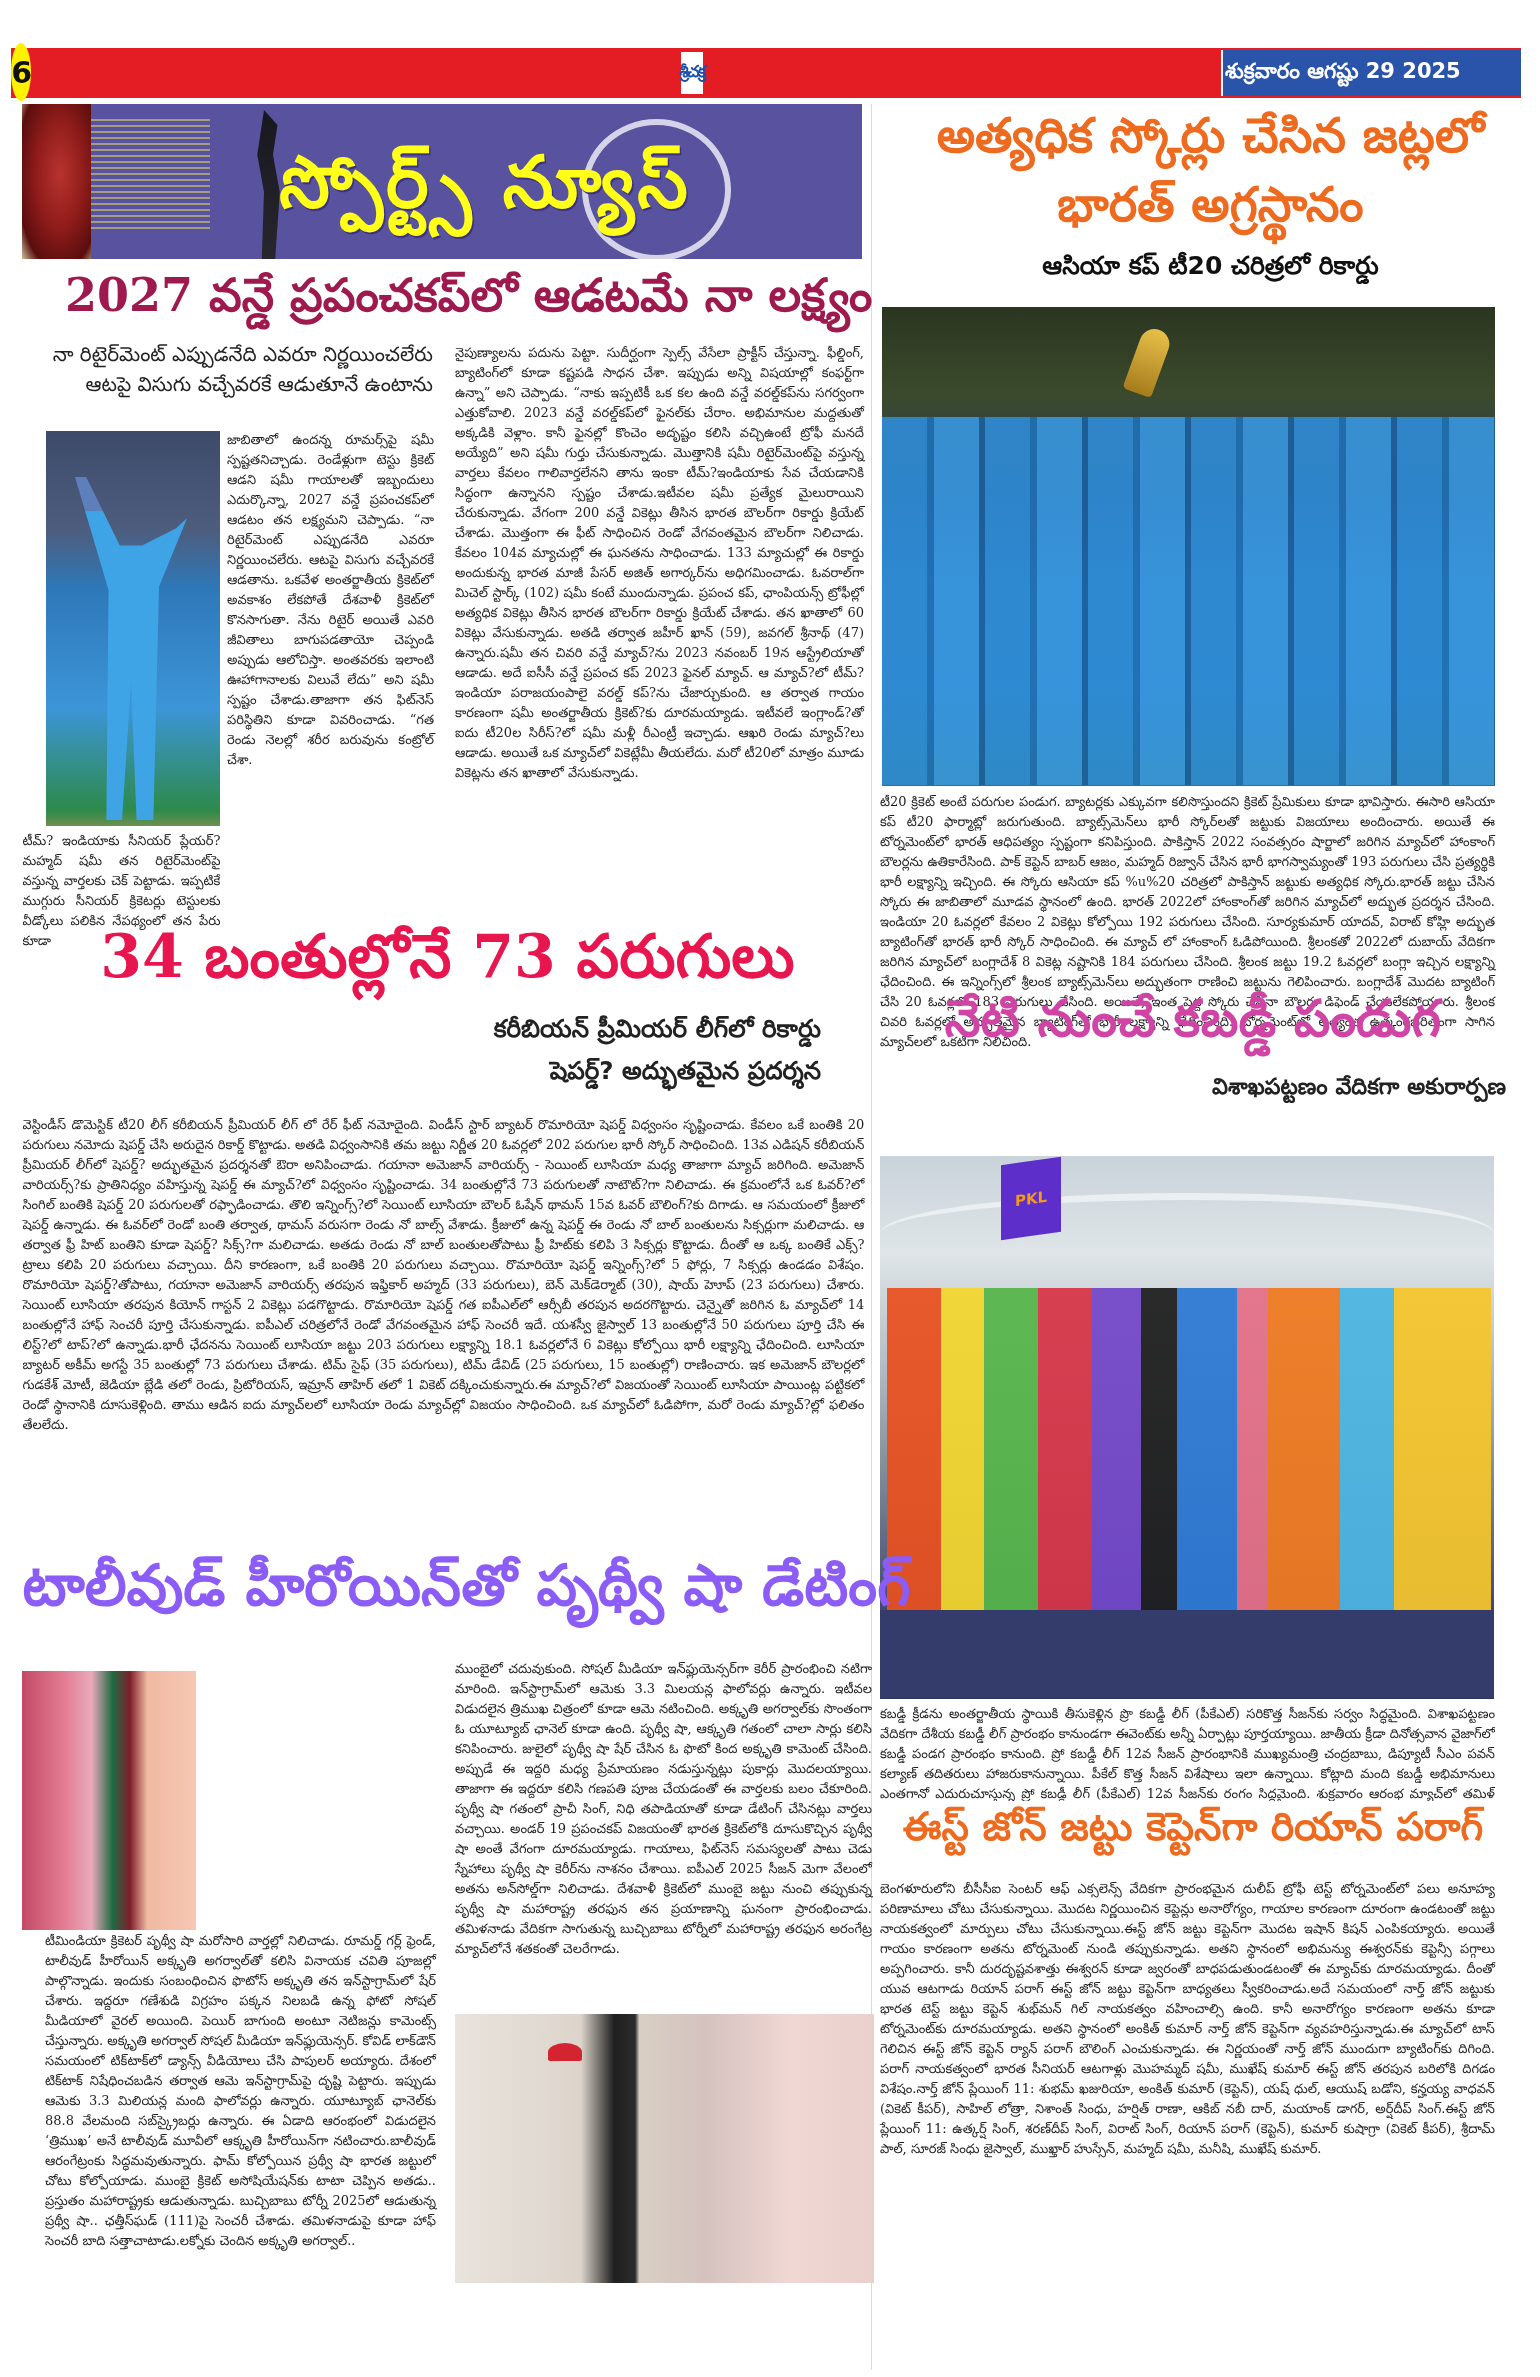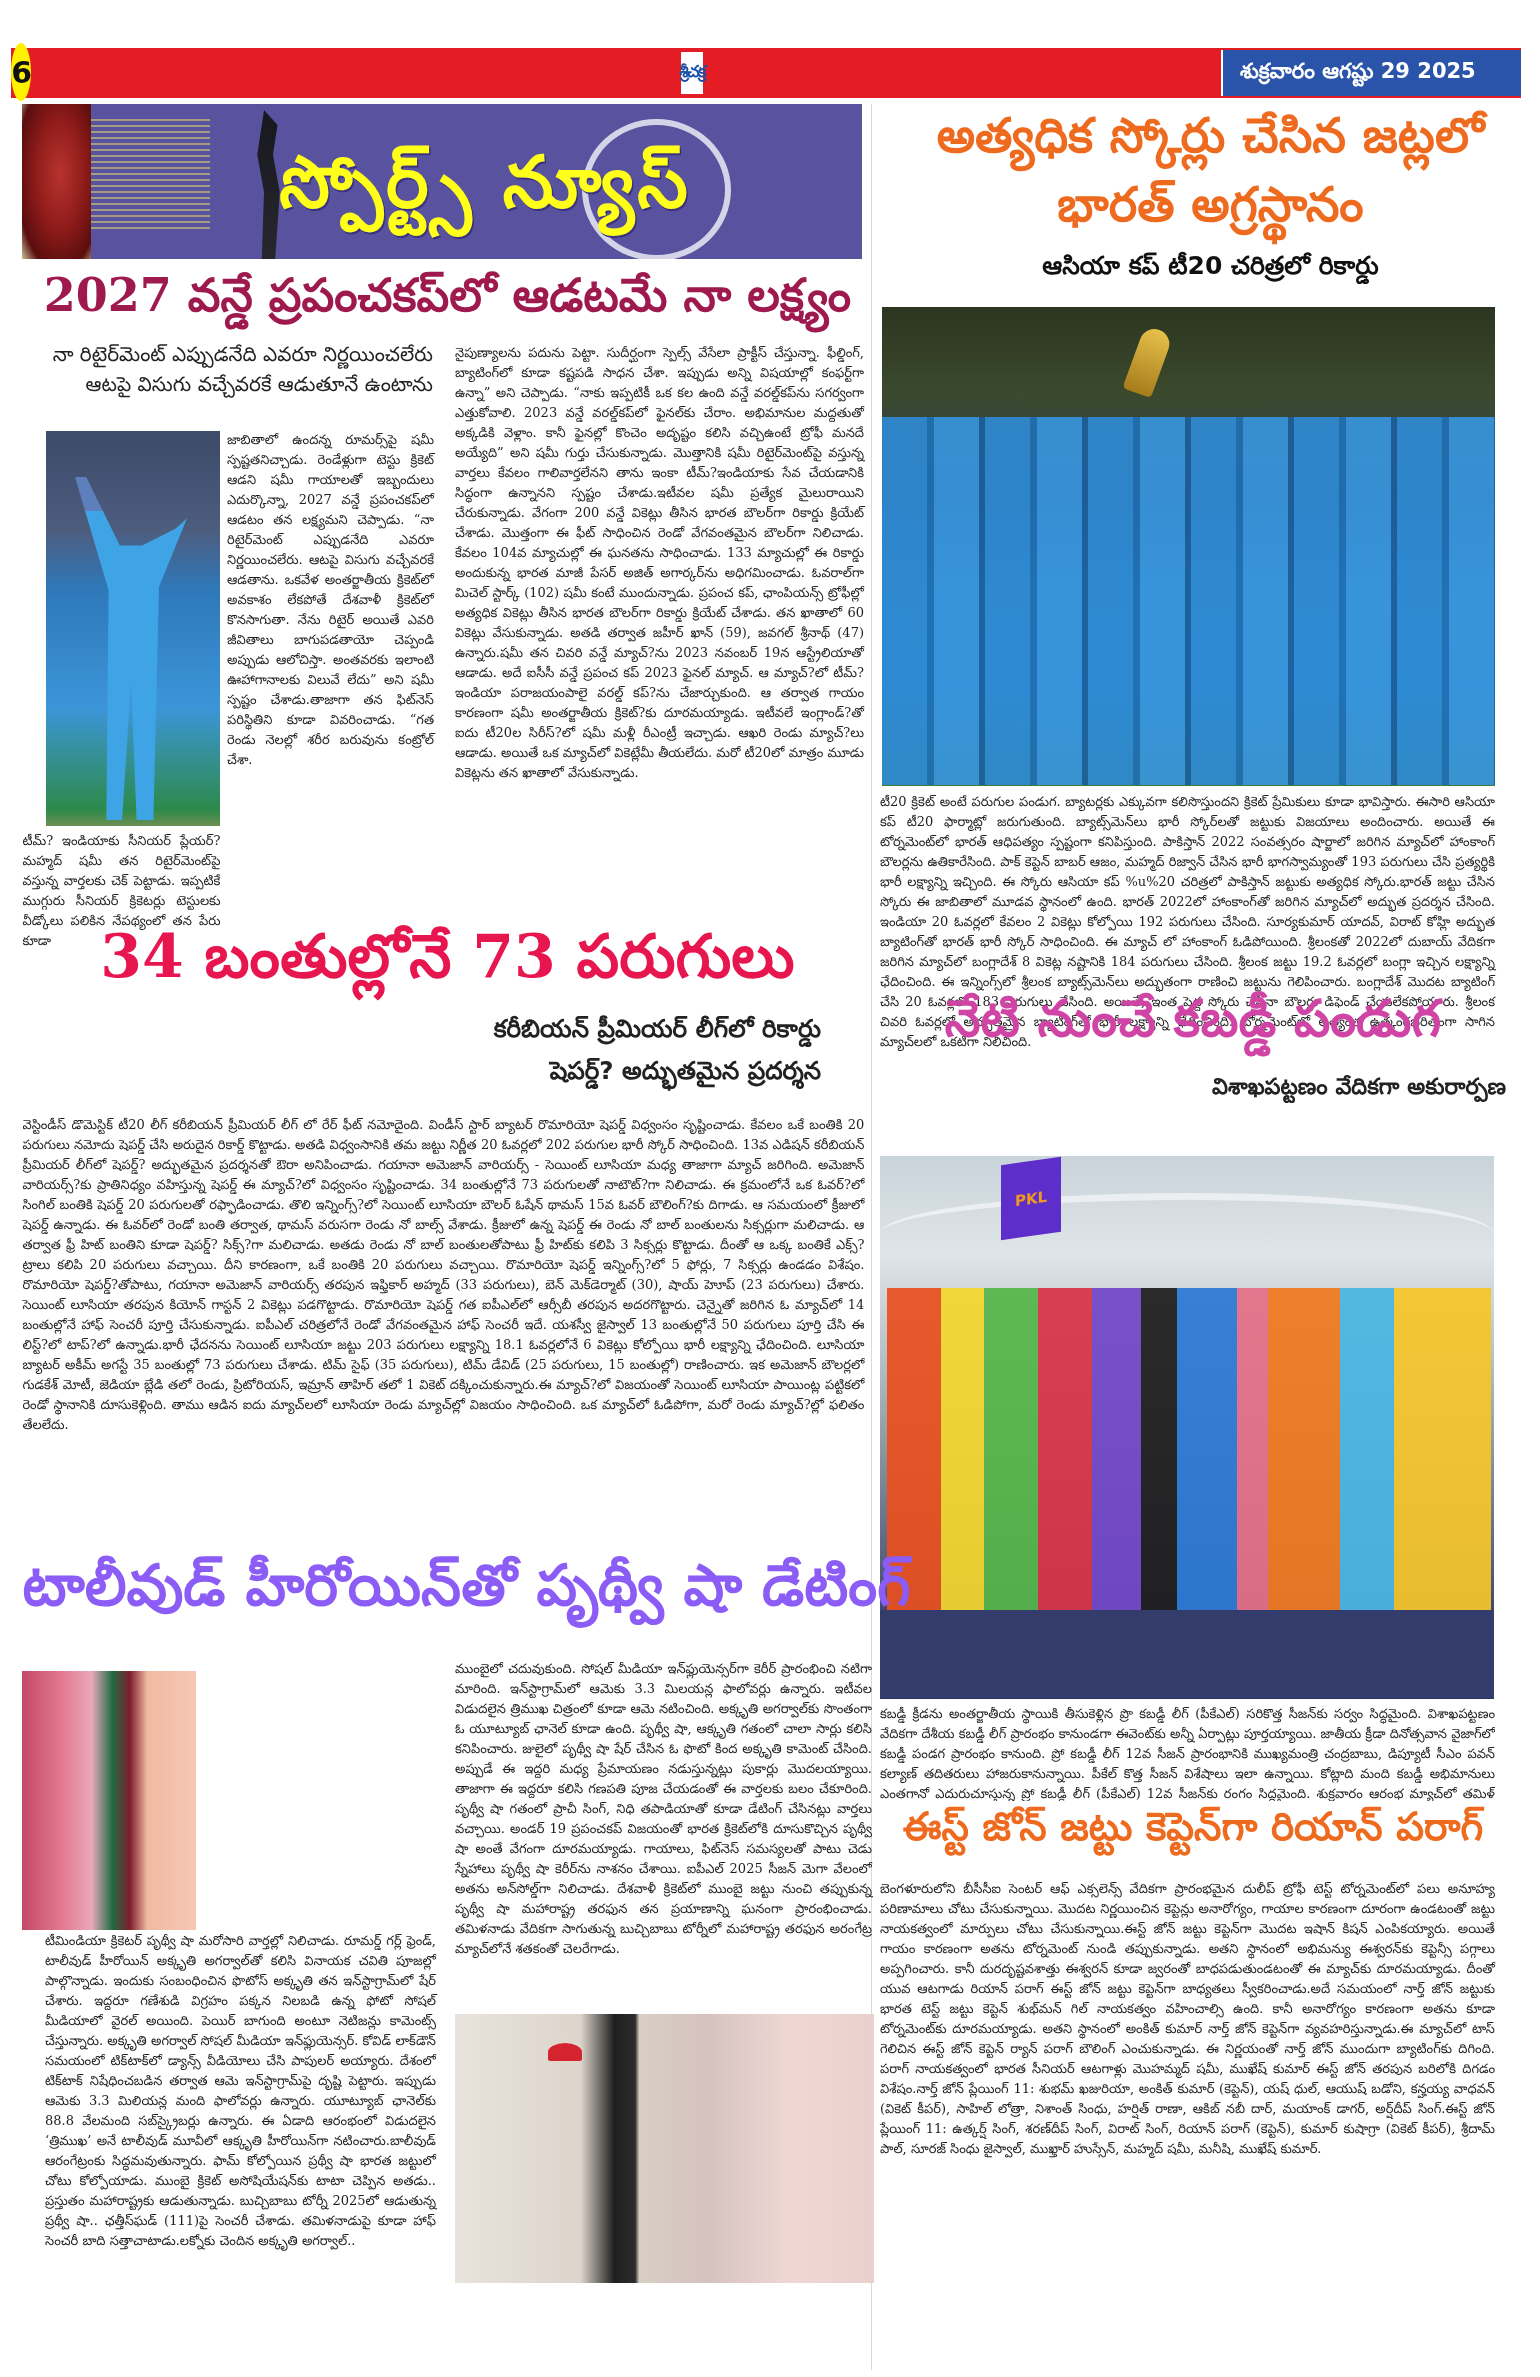--- a/index.html
+++ b/index.html
@@ -9,38 +9,38 @@
   .abs { position: absolute; }
 
   
   .masthead { left: 11.2px; top: 48px; width: 1510px; height: 50px; background: #e41d25; }
   .page-num { left: 11.2px; top: 43px; width: 20px; height: 58px; background: #fff200; border-radius: 50%; }
   .page-num-wrap { left: 11.2px; top: 43px; width: 21px; height: 58px; display:flex; align-items:center; justify-content:center;
     font-family: "DejaVu Sans", sans-serif; font-weight: bold; font-size: 30px; color:#111; }
   .logo { left: 681px; top: 52px; width: 22.4px; height: 42px; background: #ffffff; display:flex; flex-direction:column; align-items:center; justify-content:center; }
   .logo-text { font-family: "DejaVu Sans", sans-serif; font-weight: bold; font-size: 16.4px; color: #1a4fa8; writing-mode: horizontal-tb; letter-spacing:-1.5px; }
   .date-box { left: 1221px; top: 50px; width: 300px; height: 46px; background: #2a54a9; border-left: 2.2px solid #fff;
-    display:flex; align-items:center; padding-left: 17px; font-family: "DejaVu Sans", sans-serif; font-weight: bold; font-size: 21px; color: #fff; }
+    display:flex; align-items:center; padding-left: 2px; font-family: "DejaVu Sans", sans-serif; font-weight: bold; font-size: 21px; color: #fff; }
 
   
   .banner-ball { left: 22.4px; top: 104px; width: 69px; height: 155px;
     background: radial-gradient(ellipse at 55% 45%, #b8332f 0%, #8f1c1a 45%, #5a0d0e 80%, #c9c39a 100%); }
   .banner-blue { left: 91px; top: 104px; width: 771px; height: 155px; background: #58529f; overflow:hidden; }
   .banner-stripes { left: 91px; top: 119px; width: 119px; height: 112px;
     background: repeating-linear-gradient(180deg, #d8cf6a 0 2.2px, transparent 2.2px 6px); opacity:.6; }
   .banner-title { left: 112px; top: 127px; width: 746px; height: 127px; display:flex; align-items:center; justify-content:center;
     font-family: "DejaVu Serif", serif; font-weight: bold; font-size: 72px; color: #ffff1a; letter-spacing: 3px;
     text-shadow: 1.5px 1.5px 0 #3a3280; }
   .banner-silhouette { left: 246px; top: 110px; width: 45px; height: 149px; background: linear-gradient(180deg,#111 0%, #222 100%);
     clip-path: polygon(40% 0, 70% 10%, 60% 30%, 75% 55%, 65% 100%, 35% 100%, 40% 55%, 25% 30%); opacity:.9; }
   .banner-ring { left: 582px; top: 119px; width: 149px; height: 142px; border: 6px solid rgba(255,255,255,.75); border-radius: 50%; }
 
   
   .hl { font-weight: bold; text-align: center; white-space: nowrap; }
-  .hl-2027 { left: 22.4px; top: 268px; width: 850px; height: 60px; font-family: "DejaVu Serif", serif; font-size: 46px; color: #9e1a4e; }
+  .hl-2027 { left: 22.4px; top: 268px; width: 850px; height: 60px; font-family: "DejaVu Serif", serif; font-size: 46px; color: #9e1a4e; text-align: right; }
   .hl-asia { left: 880px; top: 101px; width: 661px; height: 142px; font-family: "DejaVu Serif", serif; font-size: 48px; color: #ee6a1f; line-height: 69px; white-space: normal; }
   .sub-asia { left: 880px; top: 251px; width: 661px; height: 37px; font-family: "DejaVu Sans", sans-serif; font-size: 25px; color: #111; text-align:center; font-weight:bold; }
 
   .deck { font-family: "DejaVu Sans", sans-serif; font-size: 20px; color: #222; text-align:right; line-height: 30px; }
   .deck-shami { left: 45px; top: 339px; width: 388px; height: 93px; }
 
   
   .body-text { font-family: "DejaVu Serif", serif; font-size: 13px; line-height: 20px; color: #1d1d1d; text-align: justify; }
 
   

